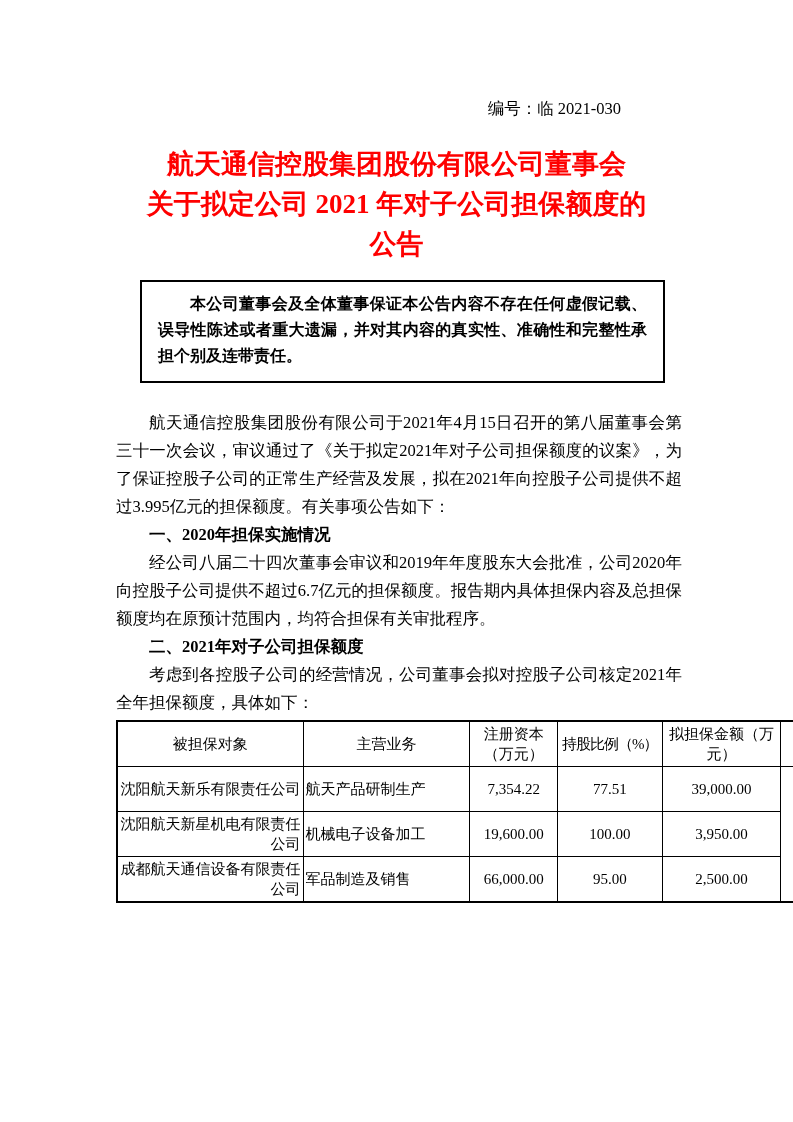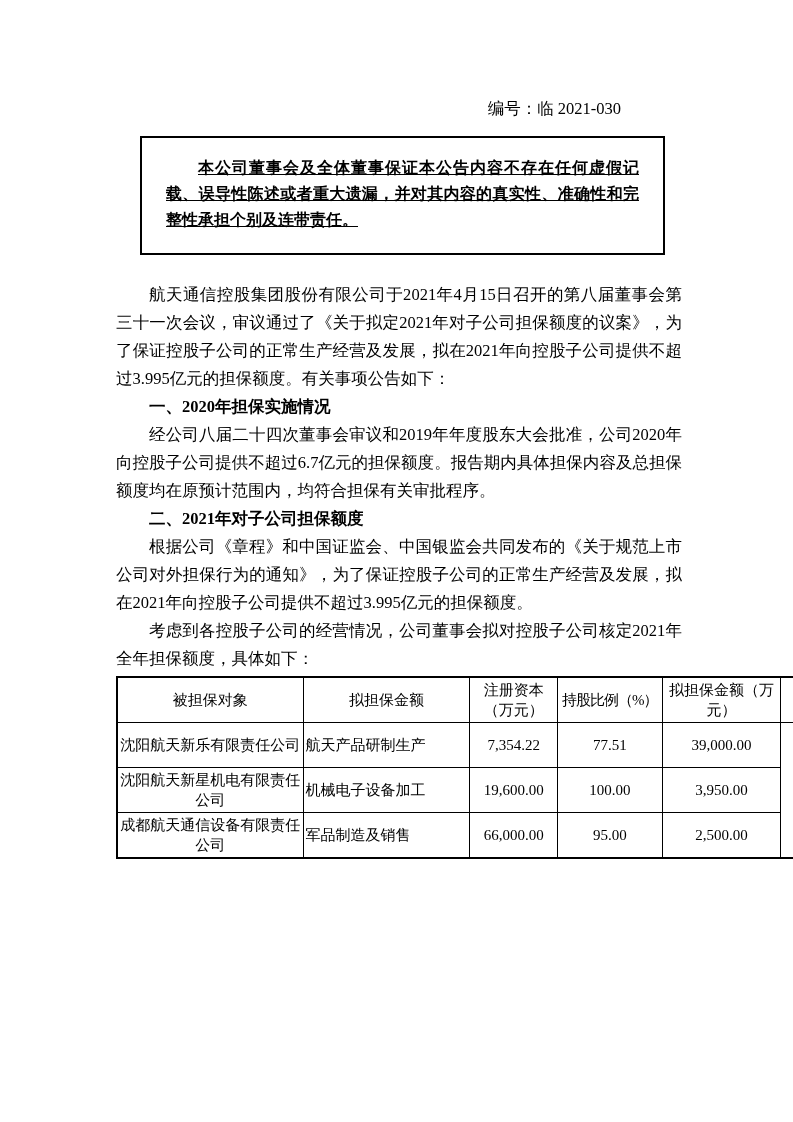--- a/index.html
+++ b/index.html
@@ -39,23 +39,22 @@
     margin: 16px 0 0 140px;
     width: 525px;
     border: 2px solid #000000;
     padding: 5px 12px 8px 12px;
     font-size: 16px;
     font-weight: bold;
     line-height: 26px;
     text-align: justify;
   }
   .notice-box p {
-    margin: 12px;
+    margin: 4px;
     text-indent: 2em;
-    text-decoration: underline;
   }
   .body-text {
     margin: 26px 0 0 116px;
     width: 566px;
     font-size: 16.5px;
     line-height: 28px;
     text-align: justify;
   }
   .body-text p {
     margin: 0;
@@ -93,67 +92,71 @@
   }
   table.guarantee th.tight {
     white-space: nowrap;
     letter-spacing: -1px;
     padding: 2px 0;
   }
   table.guarantee tbody td {
     height: 40px;
   }
   td.cell-name {
-    text-align: center;
+    text-align: right;
     padding-left: 3px;
   }
   td.cell-center {
   }
   td.cell-num {
     text-align: center;
     padding-right: 3px;
   }
   td.cell-note {
     text-align: center;
   }
 </style>
 </head>
 <body>
 
 <div class="page">
 
   <div class="doc-number">编号：临 2021-030</div>
 
+  <div class="title-block" style="color: rgb(254, 0, 0);">
+    <div>航天通信控股集团股份有限公司董事会</div>
+    <div>关于拟定公司 2021 年对子公司担保额度的</div>
+    <div>公告</div>
+  </div>
 
   <div class="notice-box">
     <p>本公司董事会及全体董事保证本公告内容不存在任何虚假记载、误导性陈述或者重大遗漏，并对其内容的真实性、准确性和完整性承担个别及连带责任。</p>
   </div>
 
   <div class="body-text">
     <p>航天通信控股集团股份有限公司于2021年4月15日召开的第八届董事会第三十一次会议，审议通过了《关于拟定2021年对子公司担保额度的议案》，为了保证控股子公司的正常生产经营及发展，拟在2021年向控股子公司提供不超过3.995亿元的担保额度。有关事项公告如下：</p>
     <p class="section-heading">一、2020年担保实施情况</p>
     <p>经公司八届二十四次董事会审议和2019年年度股东大会批准，公司2020年向控股子公司提供不超过6.7亿元的担保额度。报告期内具体担保内容及总担保额度均在原预计范围内，均符合担保有关审批程序。</p>
     <p class="section-heading">二、2021年对子公司担保额度</p>
-    <p>根据公司《章程》和中国证监会、中国银监会共同发布的《关于规范上市公司对外担保行为的通知》，为了保证控股子公司的正常生产经营及发展，拟在2021年向控股子公司提供不超过3.995亿元的担保额度。</p>
     <p>考虑到各控股子公司的经营情况，公司董事会拟对控股子公司核定2021年全年担保额度，具体如下：</p>
   </div>
 
   <table class="guarantee">
     <colgroup>
       <col class="c1">
         <col class="c2">
         <col class="c3">
         <col class="c4">
         <col class="c5">
         <col class="c6">
     </colgroup>
     <thead>
       <tr>
         <th>被担保对象</th>
-        <th>拟担保金额</th>
+        <th>主营业务</th>
         <th>注册资本（万元）</th>
         <th class="tight">持股比例（%）</th>
         <th>拟担保金额（万元）</th>
         <th>期限</th>
       </tr>
     </thead>
     <tbody>
       <tr>
         <td class="cell-name">沈阳航天新乐有限责任公司</td>
         <td class="cell-center">航天产品研制生产</td>

